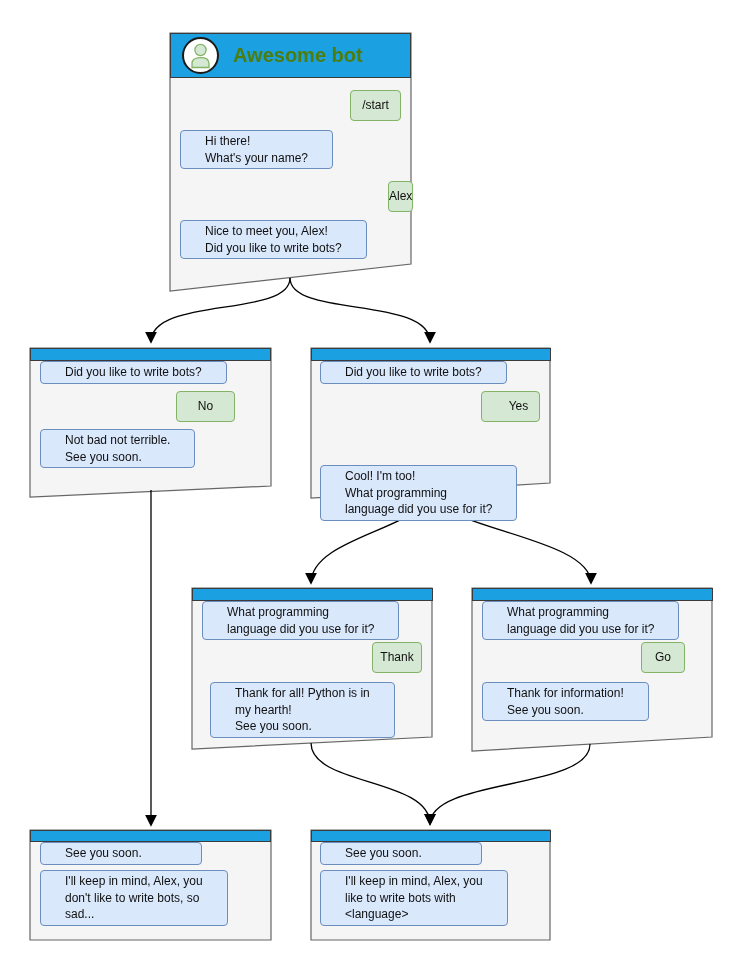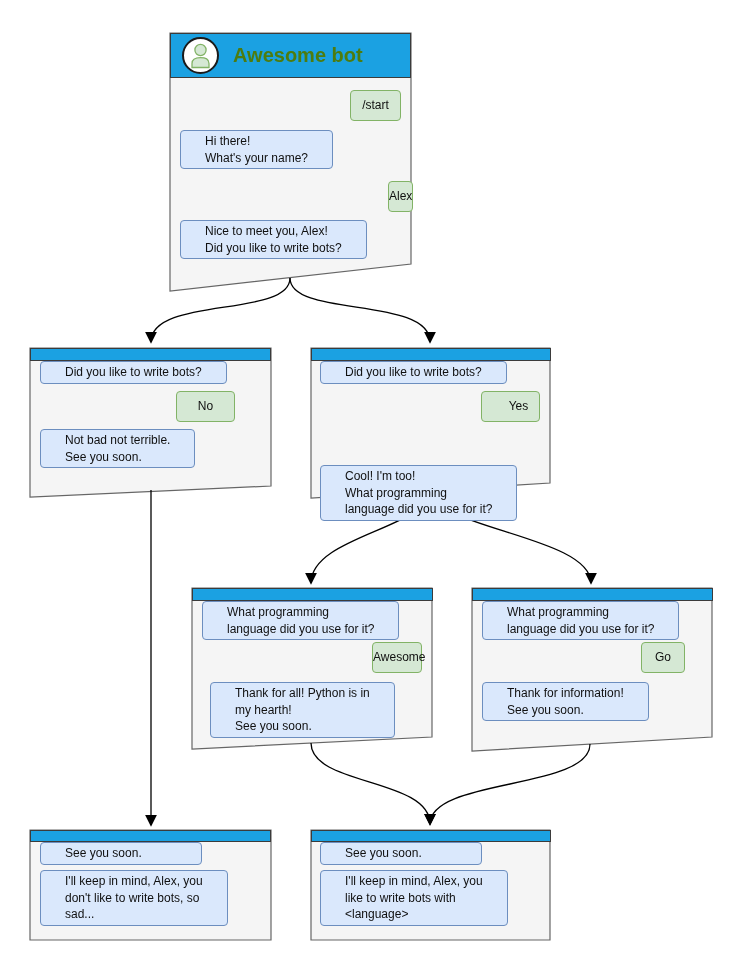--- a/index.html
+++ b/index.html
@@ -89,21 +89,21 @@
   <div class="titlebar" style="left:311px; top:348px; width:240px; height:13px;"></div>
   <div class="bubble bot" style="left:320px; top:361px;">Did you like to write bots?</div>
   <div class="bubble user" style="top:391px; right:203px; width:59px;padding-left:16px;">Yes</div>
   <div class="bubble bot" style="left:320px; top:429px;margin-top:36px;">Cool! I'm too!
 What programming
 language did you use for it?</div>
 
   <div class="titlebar" style="left:192px; top:588px; width:241px; height:13px;"></div>
   <div class="bubble bot" style="left:202px; top:601px;">What programming
 language did you use for it?</div>
-  <div class="bubble user" style="top:642px; right:321px; width:50px;">Awesome</div>
+  <div class="bubble user" style="top:642px; right:321px; width:50px;">Thank</div>
   <div class="bubble bot" style="left:210px; top:682px;">Thank for all! Python is in
 my hearth!
 See you soon.</div>
 
   <div class="titlebar" style="left:472px; top:588px; width:241px; height:13px;"></div>
   <div class="bubble bot" style="left:482px; top:601px;">What programming
 language did you use for it?</div>
   <div class="bubble user" style="top:642px; right:58px; width:44px;">Go</div>
   <div class="bubble bot" style="left:482px; top:682px;">Thank for information!
 See you soon.</div>

